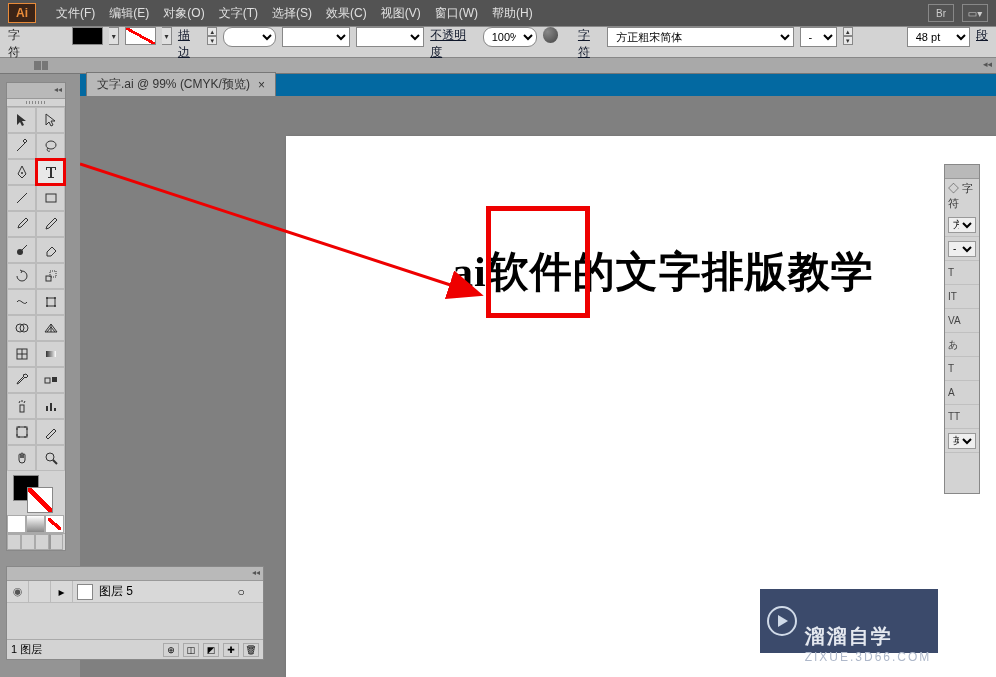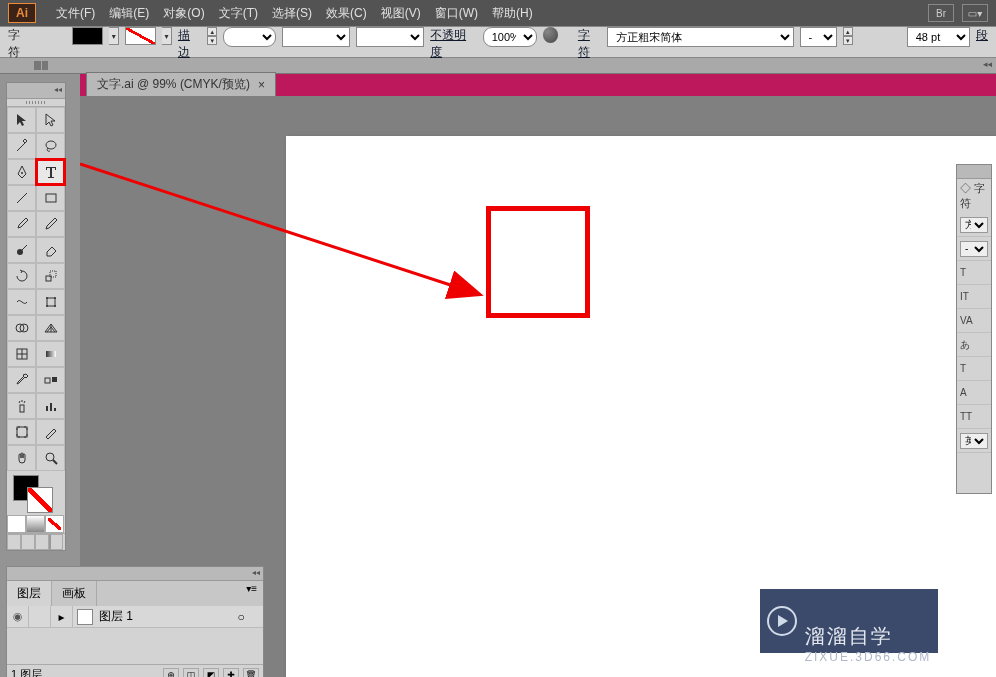--- a/index.html
+++ b/index.html
@@ -56,21 +56,21 @@
 .mode-row { display:flex; }
 .mode-row .m { width:19px; height:18px; border:1px solid #aaa; }
 .mode-row .m1 { background:#fff; }
 .mode-row .m2 { background:linear-gradient(#fff,#888); }
 .mode-row .m3 { background:#fff; position:relative; }
 .mode-row .m3::after { content:''; position:absolute; inset:2px; background:linear-gradient(to top right, transparent 40%, red 40%, red 60%, transparent 60%); }
 .screen-row { display:flex; border-top:1px solid #aaa; }
 .screen-row .s { width:14px; height:16px; border:1px solid #aaa; }
 
 
-.doc-tab-area { position: absolute; left: 80px; top: 74px; right: 0; height: 22px; background: #be185d; display: flex; align-items: flex-end; }
+.doc-tab-area { position: absolute; left: 80px; top: 74px; right: 0; height: 22px; background: #0369a1; display: flex; align-items: flex-end; }
 .doc-tab { background: #b8b8b8; border: 1px solid #777; border-bottom: none; padding: 3px 10px; font-size: 12px; color: #333; display: flex; align-items: center; gap: 8px; margin-left: 6px; }
 .doc-tab .close { font-size: 12px; cursor: pointer; }
 
 
 .canvas-area { position: absolute; left: 80px; top: 96px; right: 0; bottom: 0; background: #808080; }
 .artboard { position: absolute; left: 206px; top: 40px; width: 720px; height: 560px; background: #fff; box-shadow: 2px 2px 4px rgba(0,0,0,0.4); }
 .artboard-text { position: absolute; left: 166px; top: 108px; font-family: SimSun, serif; font-weight: 900; font-size: 42px; color: #000; letter-spacing: 1px; white-space: nowrap; }
 .red-box-on-text { position: absolute; left: 200px; top: 70px; width: 104px; height: 112px; border: 5px solid #e00; }
 
 
@@ -88,32 +88,32 @@
 .layer-row .cell { width: 22px; height: 100%; border-right: 1px solid #bbb; display:flex; align-items:center; justify-content:center; }
 .layer-row .eye::before { content:'◉'; font-size:11px; color:#555; }
 .layer-row .thumb { width:16px; height:16px; background:#fff; border:1px solid #888; margin: 0 4px; }
 .layer-row .name { flex:1; padding-left: 2px; }
 .layer-row .target { width:16px; text-align:center; }
 .layers-footer { height: 20px; background: #d3d3d3; border-top: 1px solid #aaa; display:flex; align-items:center; font-size:11px; padding: 0 4px; gap:4px; }
 .layers-footer .sp { margin-left:auto; }
 .layers-footer .ico { width:16px; height:14px; border:1px solid #aaa; display:flex; align-items:center; justify-content:center; font-size:9px; }
 
 
-.char-panel { position: absolute; right: 4px; top: 164px; width: 36px; height: 330px; background: #d3d3d3; border: 1px solid #888; overflow:hidden; }
+.char-panel { position: absolute; right: 16px; top: 164px; width: 36px; height: 330px; background: #d3d3d3; border: 1px solid #888; overflow:hidden; }
 .char-panel .hdr { height:14px; background:#b9b9b9; border-bottom:1px solid #999; }
 .char-panel .title { font-size:11px; padding:2px 3px; color:#333; }
 .char-panel .row { height:24px; border-bottom:1px solid #c0c0c0; display:flex; align-items:center; padding:0 3px; font-size:10px; color:#444; }
 .char-panel select { width: 100%; font-size:10px; border:1px solid #999; height:16px; }
 
 
 .watermark { position: absolute; right: 58px; bottom: 24px; width: 178px; height: 64px; background: #3b4a6b; display: flex; align-items: center; justify-content: center; gap: 8px; }
 .watermark .play { width: 30px; height: 30px; border: 2px solid #d0dae8; border-radius: 50%; display:flex; align-items:center; justify-content:center; }
 .watermark .play::after { content:''; border-left: 10px solid #d0dae8; border-top:6px solid transparent; border-bottom:6px solid transparent; margin-left:3px; }
 .watermark .txt { color:#e4e8ef; }
-.watermark .txt .big { font-size: 20px; font-weight:normal; letter-spacing:2px;margin-top:44px; }
+.watermark .txt .big { font-size: 20px; font-weight:bold; letter-spacing:2px;margin-top:44px; }
 .watermark .txt .small { font-size: 12px; letter-spacing:2px; color:#aeb8ca; }
 </style>
 </head>
 <body>
 
 <div class="menubar">
   <div class="ai-logo">Ai</div>
   <span class="menu-item">文件(F)</span>
   <span class="menu-item">编辑(E)</span>
   <span class="menu-item">对象(O)</span>
@@ -357,45 +357,41 @@
   <div class="screen-row">
     <div class="s"></div>
     <div class="s"></div>
     <div class="s"></div>
     <div class="s" style="border-left:2px solid #999"></div>
   </div>
 </div>
 
 <div class="canvas-area">
   <div class="artboard">
+    <div class="artboard-text">ai软件的文字排版教学</div>
     <div class="red-box-on-text"></div>
   </div>
   <svg class="arrow-svg" width="916" height="580">
     <defs>
         <marker id="ah" markerWidth="12" markerHeight="10" refX="10" refY="5" orient="auto">
           <path d="M0 0l12 5-12 5z" fill="#e00"></path>
         </marker>
       </defs>
     <line x1="0" y1="68" x2="398" y2="198" stroke="#e00" stroke-width="3" marker-end="url(#ah)"></line>
   </svg>
 </div>
 
 <div class="layers-panel">
   <div class="layers-header"></div>
-  <div class="layers-tabs">
-    <div class="tab active">图层</div>
-    <div class="tab">画板</div>
-    <div class="menu">▾≡</div>
-  </div>
   <div class="layer-row">
     <div class="cell eye"></div>
     <div class="cell"></div>
     <div class="cell">▸</div>
     <div class="thumb"></div>
-    <div class="name">图层 1</div>
+    <div class="name">图层 5</div>
     <div class="target">○</div>
     <div style="width:14px"></div>
   </div>
   <div style="height:36px;background:#d3d3d3"></div>
   <div class="layers-footer">
     <span>1 图层</span>
     <span class="sp"></span>
     <div class="ico">⊕</div>
     <div class="ico">◫</div>
     <div class="ico">◩</div>

